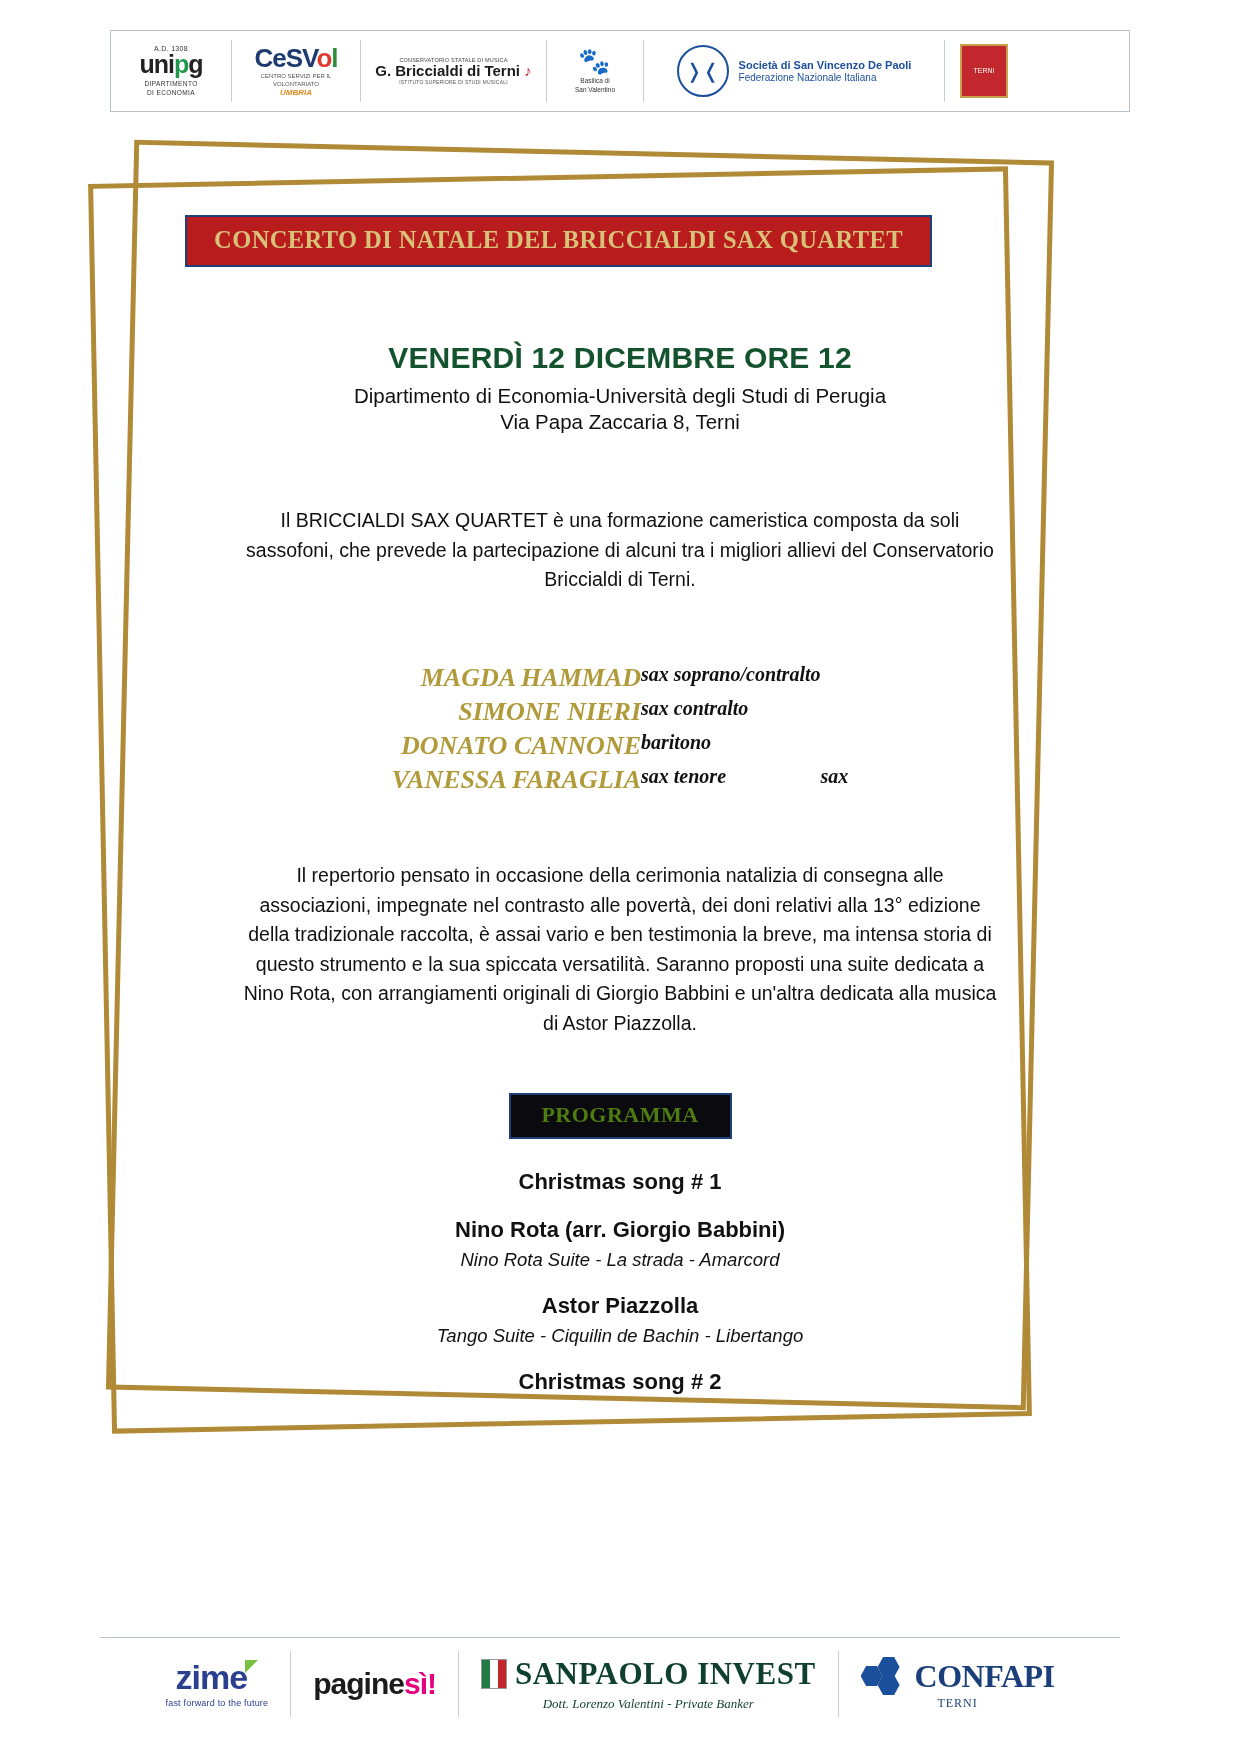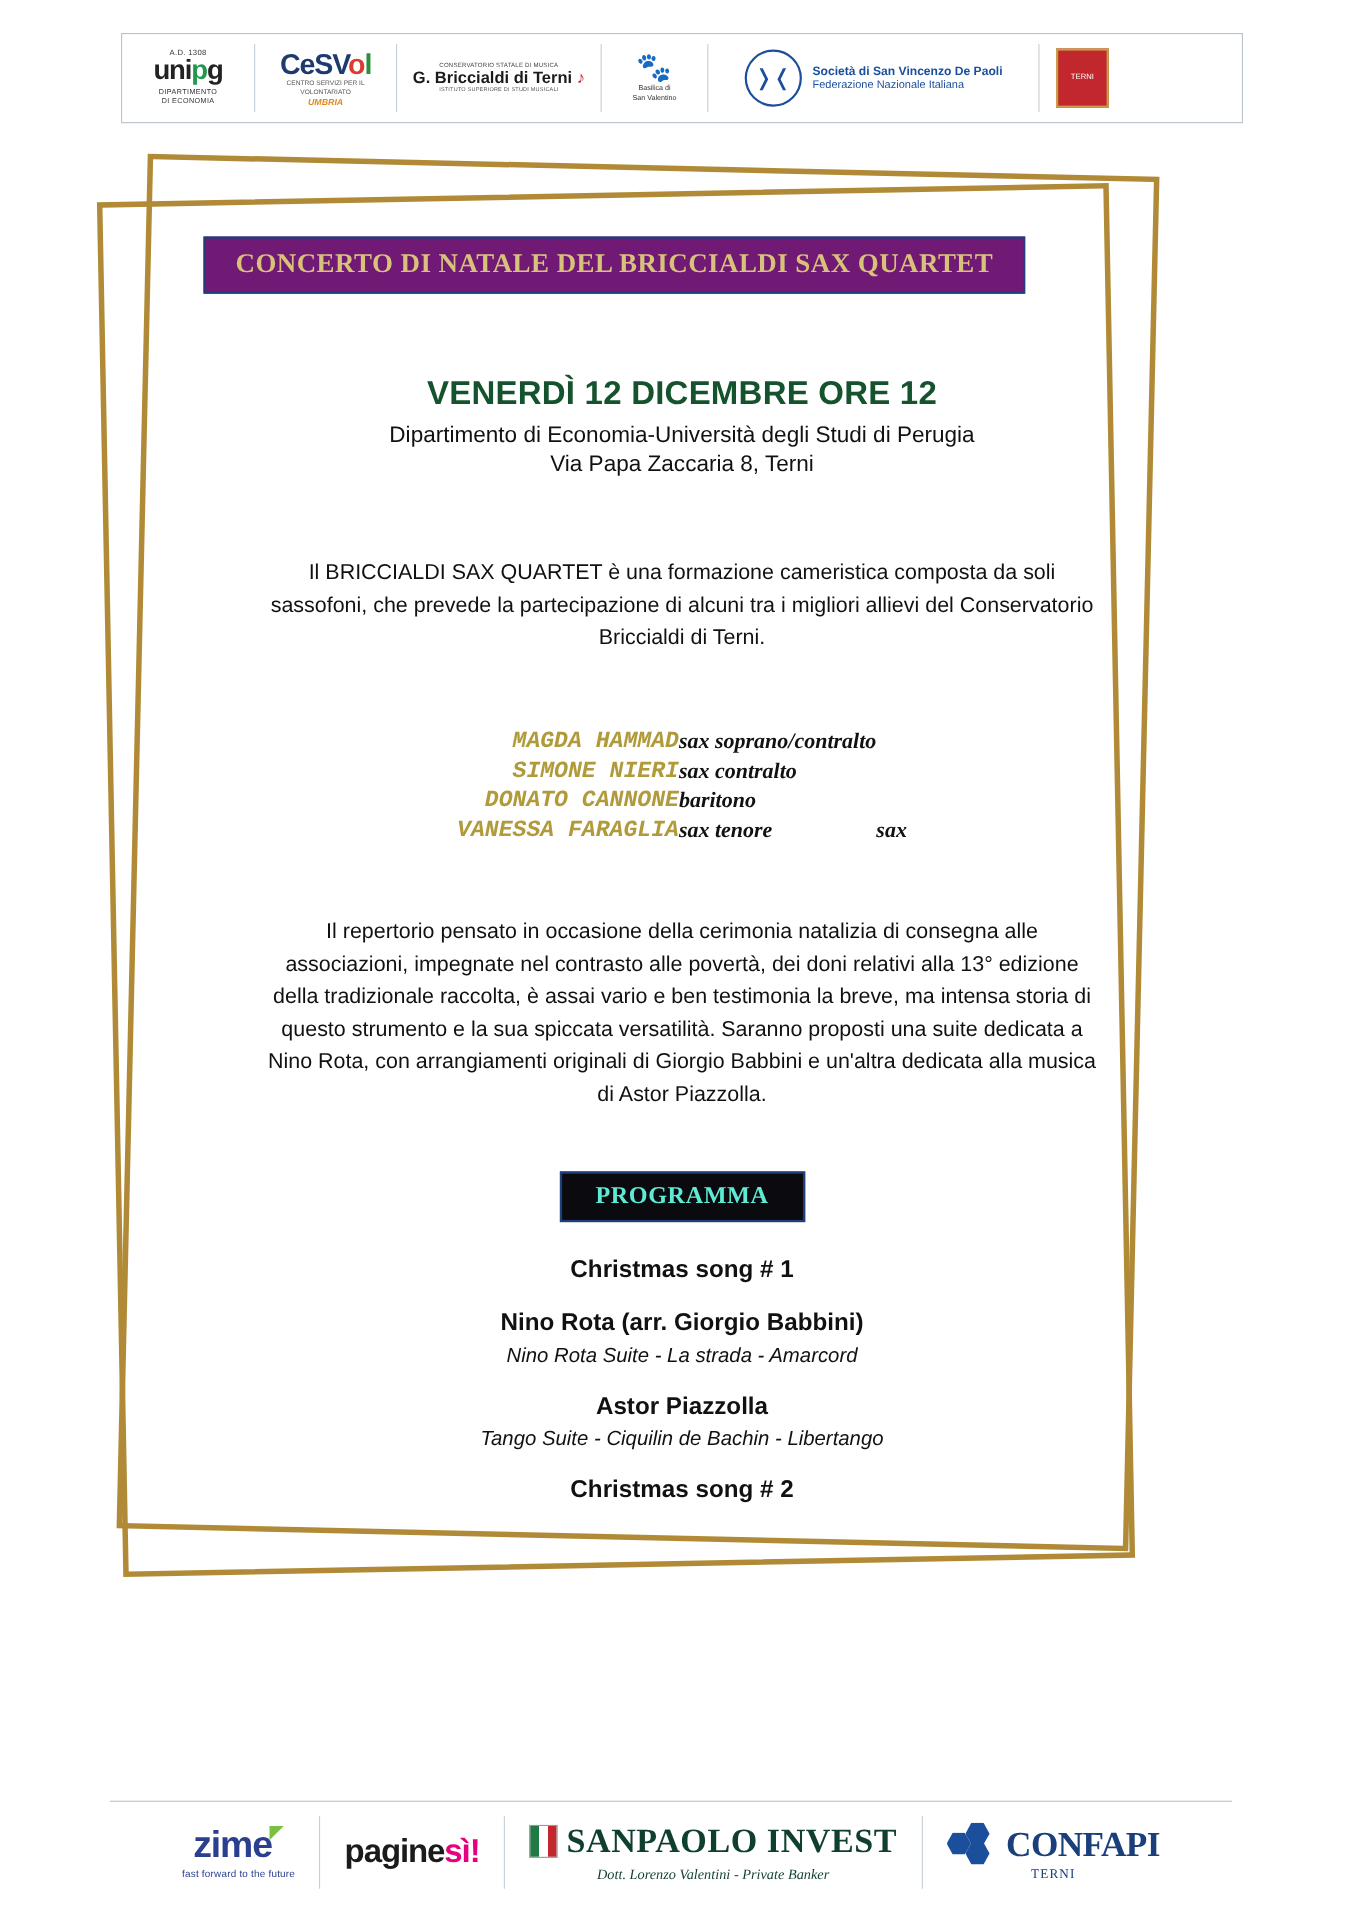--- a/index.html
+++ b/index.html
@@ -80,21 +80,21 @@
     border: 5px solid #b08a36;
     pointer-events: none;
   }
   .frame-a { left: 100px; top: 175px; width: 920px; height: 1250px; transform: rotate(-1.1deg); }
   .frame-b { left: 120px; top: 150px; width: 920px; height: 1250px; transform: rotate(1.3deg); }
 
   
   .content { position: absolute; left: 150px; top: 215px; width: 940px; }
 
   .title-bar {
-    background: #701a75;
+    background: #b91c1c;
     border: 2px solid #1d3f7a;
     width: 747px;
     margin: 0 auto 0 35px;
     padding: 9px 0 11px 0;
     text-align: center;
   }
   .title-bar .t {
     color: #d8c27a;
     font-family: "Liberation Serif", serif;
     font-weight: bold;
@@ -123,24 +123,24 @@
   .members {
     margin-top: 68px;
     display: flex;
     justify-content: center;
   }
   .members table { border-collapse: collapse; }
   .members td { padding: 0 0 4px 0; vertical-align: top; }
   .m-name {
     text-align: right;
     color: #b09a3a;
-    font-family: Liberation Mono, monospace;
+    font-family: Liberation Serif, serif;
     font-weight: bold;
     font-style: italic;
-    font-size: 21px;
+    font-size: 26px;
     padding-right: 20px;
     white-space: nowrap;
   }
   .m-role {
     font-family: "Liberation Serif", serif;
     font-weight: bold;
     font-style: italic;
     font-size: 20px;
     color: #111;
     white-space: nowrap;
@@ -159,21 +159,21 @@
 
   .prog-bar {
     margin: 54px auto 0 auto;
     width: 223px;
     background: #0b0b0f;
     border: 2px solid #1d3f7a;
     text-align: center;
     padding: 7px 0 9px 0;
   }
   .prog-bar .t {
-    color: #5eead4;
+    color: #4d7c0f;
     font-family: "Liberation Serif", serif;
     font-weight: bold;
     font-size: 22px;
     letter-spacing: .5px;
   }
 
   .program { text-align: center; margin-top: 30px; }
   .pg-head { font-size: 22px; font-weight: bold; color: #111; margin-top: 22px; }
   .pg-head:first-child { margin-top: 0; }
   .pg-sub { font-size: 18.5px; font-style: italic; color: #111; margin-top: 6px; }

